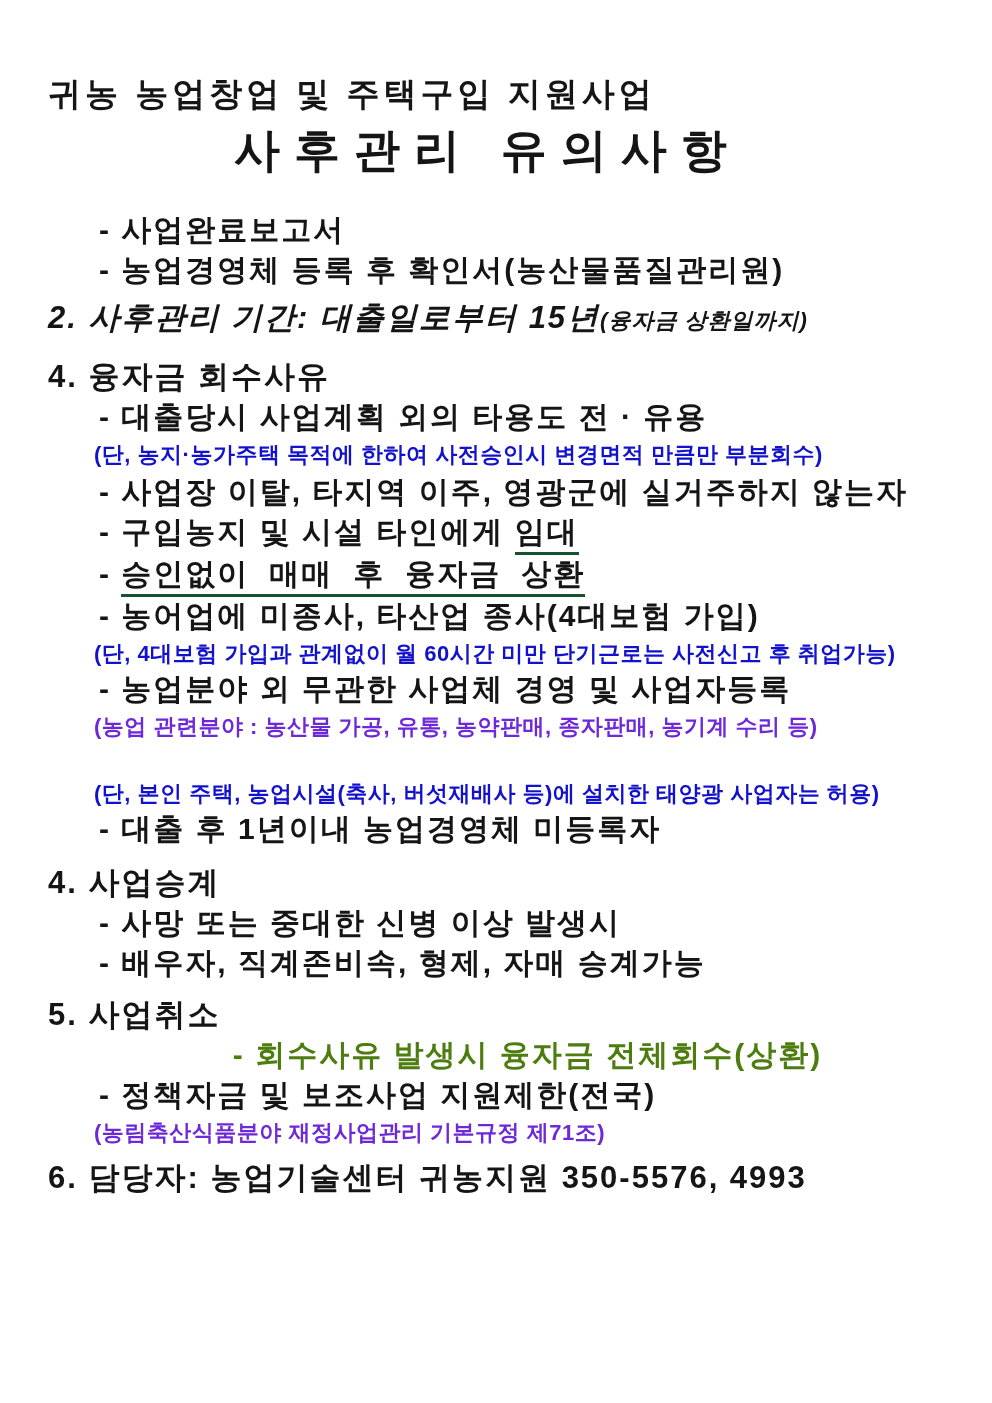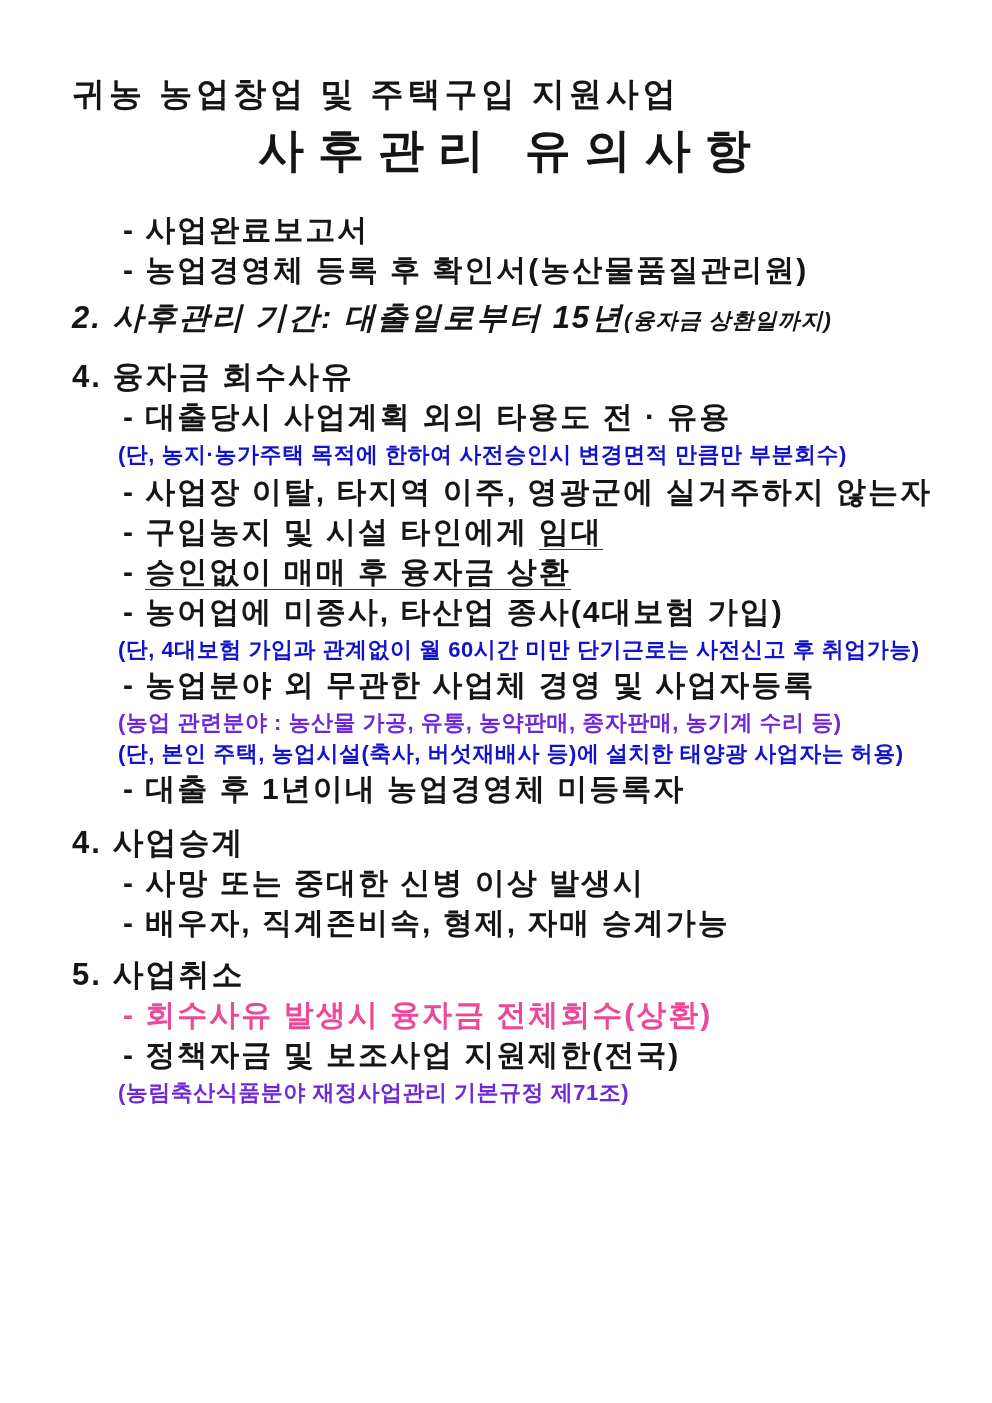--- a/index.html
+++ b/index.html
@@ -12,21 +12,21 @@
     height: 1403px;
     font-family: "Liberation Sans", "DejaVu Sans", sans-serif;
     color: #151515;
     overflow: hidden;
   }
   .page {
     position: relative;
     width: 992px;
     height: 1403px;
     box-sizing: border-box;
-    padding: 74px 36px 0 72px;
+    padding: 74px 36px 0 48px;
     background: #ffffff;
   }
   .supertitle {
     font-size: 33px;
     font-weight: bold;
     letter-spacing: 4px;
     line-height: 40px;
     white-space: nowrap;
   }
   .doc-title {
@@ -57,27 +57,29 @@
     margin-left: 51px;
     white-space: nowrap;
   }
   .note {
     font-size: 22px;
     font-weight: bold;
     letter-spacing: 0.5px;
     line-height: 31px;
     margin-left: 46px;
     white-space: nowrap;
+    margin-top: 36px;
   }
   .note.blue { color: #1212cc; }
   .note.black { color: #6d28d9; }
-  .item.red { color: #ec4899; }
+  .item.red { color: #4d7c0f; text-align: center; }
   .u {
-    border-bottom: 1px solid #14532d;
+    border-bottom: 3px solid #14532d;
     padding-bottom: 1px;
+    font-family: Liberation Mono, monospace;
   }
   .mt-s1 { margin-top: 32px; }
   .mt-s2 { margin-top: 8px; font-style: italic; }
   .mt-s3 { margin-top: 16px; }
   .mt-s4 { margin-top: 14px; }
   .mt-s5 { margin-top: 12px; }
   .mt-s6 { margin-top: 10px; }
   .mt-note { margin-top: 2px; }
 </style>
 </head>
@@ -124,14 +126,17 @@
     <div class="item">- 배우자, 직계존비속, 형제, 자매 승계가능</div>
   </div>
 
   <div class="section mt-s5">
     <div class="heading">5. 사업취소</div>
     <div class="item red">- 회수사유 발생시 융자금 전체회수(상환)</div>
     <div class="item">- 정책자금 및 보조사업 지원제한(전국)</div>
     <div class="note black mt-note">(농림축산식품분야 재정사업관리 기본규정 제71조)</div>
   </div>
 
+  <div class="section mt-s6">
+    <div class="heading">6. 담당자: 농업기술센터 귀농지원 350-5576, 4993</div>
+  </div>
 
 </div>
 
 </body></html>

